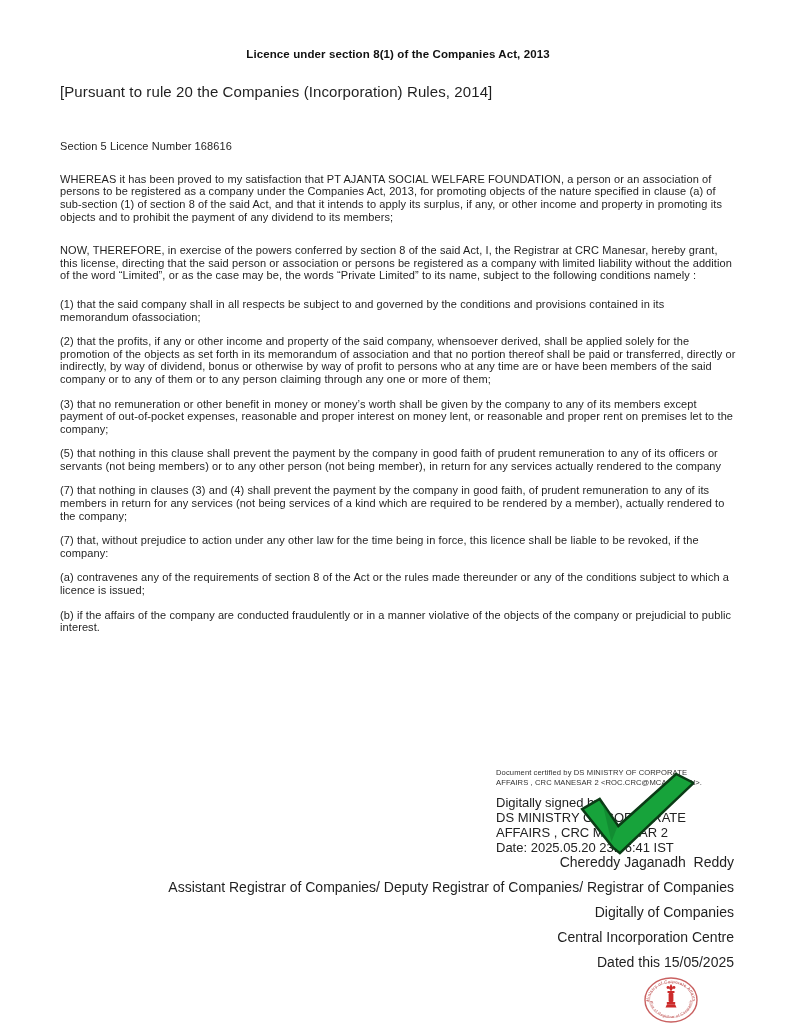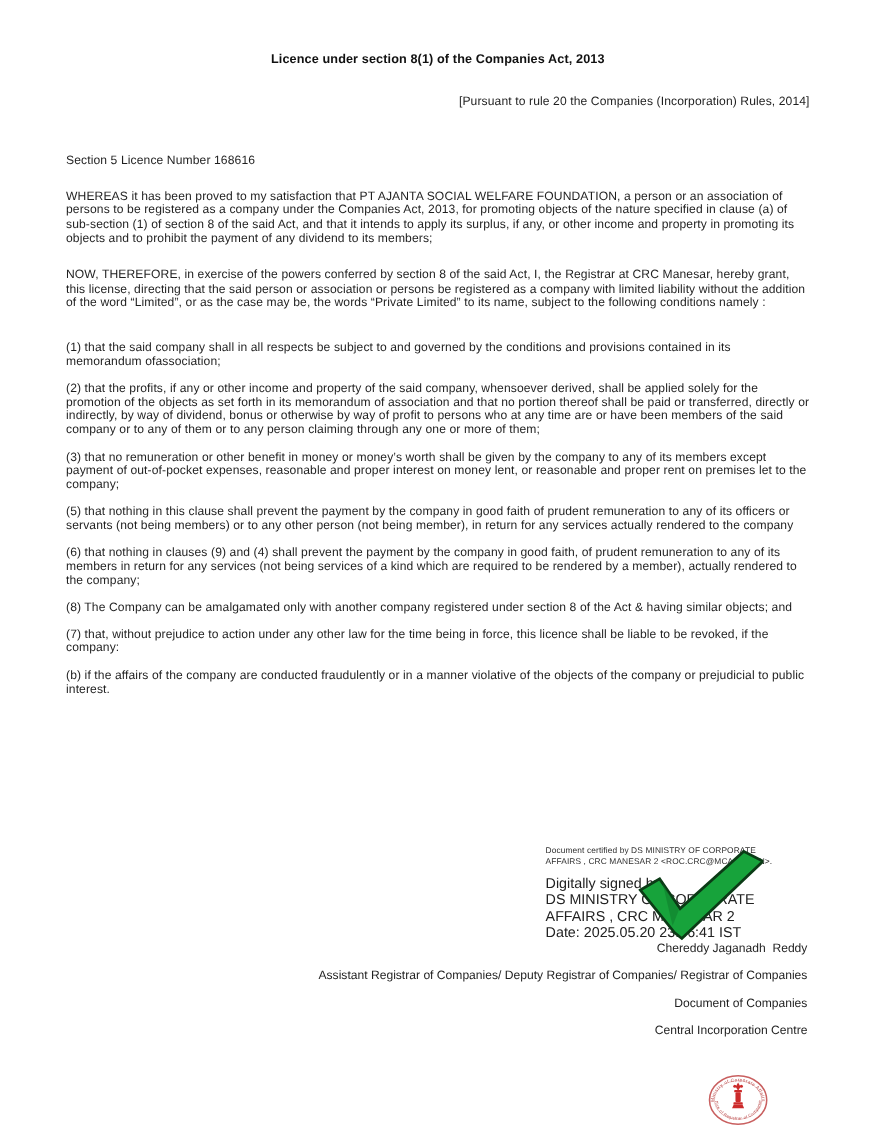--- a/index.html
+++ b/index.html
@@ -16,41 +16,41 @@
     position:absolute;
     left:60px;top:48px;width:676px;
     font-size:11px;line-height:12.6px;
     letter-spacing:0.1px;
   }
   .doc-title{
     text-align:center;font-weight:bold;font-size:11.5px;
     margin:0 0 25px 0;color:#111;
   }
   .doc-subtitle{
-    text-align:right;font-size:11px;margin:0 0 42px 0;
+    text-align:left;font-size:15px;margin:0 0 42px 0;
   }
   .licence-line{margin:0 0 20px 0;}
   .paragraphs .para{margin:0 0 12px 0;}
   .paragraphs .para:nth-of-type(1){margin-bottom:21px;}
-  .paragraphs .para:nth-of-type(2){margin-bottom:28px;}
+  .paragraphs .para:nth-of-type(2){margin-bottom:16px;}
   .sign-block{
     position:absolute;left:496px;top:768px;width:240px;
   }
   .cert-text{
     width:218px;font-size:7.6px;line-height:10px;color:#2f2f2f;
     letter-spacing:0.1px;
   }
   .signed-lines{margin-top:7px;font-size:13px;line-height:15px;color:#222;}
   .checkmark{
     position:absolute;left:580px;top:771px;width:114px;height:84px;
     z-index:5;
   }
   .footer-block{
     position:absolute;right:57px;top:856px;width:620px;
-    text-align:right;font-size:11px;line-height:13px;color:#1f1f1f;
+    text-align:right;font-size:14px;line-height:13px;color:#1f1f1f;
   }
   .footer-block .footer-line{white-space:pre;margin:0 0 12px 0;}
   .seal{
     position:absolute;left:641px;top:976px;width:60px;height:48px;
   }
 </style>
 </head>
 <body>
 
 <div class="page">
@@ -59,23 +59,23 @@
     <div class="doc-title">Licence under section 8(1) of the Companies Act, 2013</div>
     <div class="doc-subtitle">[Pursuant to rule 20 the Companies (Incorporation) Rules, 2014]</div>
     <div class="licence-line">Section 5 Licence Number 168616</div>
     <div class="paragraphs">
         <div class="para">WHEREAS it has been proved to my satisfaction that PT AJANTA SOCIAL WELFARE FOUNDATION, a person or an association of persons to be registered as a company under the Companies Act, 2013, for promoting objects of the nature specified in clause (a) of sub-section (1) of section 8 of the said Act, and that it intends to apply its surplus, if any, or other income and property in promoting its objects and to prohibit the payment of any dividend to its members;</div>
         <div class="para">NOW, THEREFORE, in exercise of the powers conferred by section 8 of the said Act, I, the Registrar at CRC Manesar, hereby grant, this license, directing that the said person or association or persons be registered as a company with limited liability without the addition of the word “Limited”, or as the case may be, the words “Private Limited” to its name, subject to the following conditions  namely :</div>
         <div class="para">(1) that the said company shall in all respects be subject to and governed by the conditions and provisions contained in its memorandum ofassociation;</div>
         <div class="para">(2) that the profits, if any or other income and property of the said company, whensoever derived, shall be applied solely for the promotion of the objects as set forth in its memorandum of association and that no portion thereof shall be paid or transferred, directly or indirectly, by way of dividend, bonus or otherwise by way of profit to persons who at any time are or have been members of the said company or to any of them or to any person claiming through any one or more of them;</div>
         <div class="para">(3) that no remuneration or other benefit in money or money’s worth shall be given by the company to any of its members except payment of out-of-pocket expenses, reasonable and proper interest on money lent, or reasonable and proper rent on premises let to the company;</div>
         <div class="para">(5) that nothing in this clause shall prevent the payment by the company in good faith of prudent remuneration to any of its officers or servants (not being members) or to any other person (not being member), in return for any services actually rendered to the company</div>
-        <div class="para">(6) that nothing in clauses (9) and (4) shall prevent the payment by the company in good faith, of prudent remuneration to any of its members in return for any services (not being services of a kind which are required to be rendered by a member), actually rendered to the company;</div>
-        <div class="para">(8) The Company can be amalgamated only with another company registered under section 8 of the Act &amp; having similar objects; and</div>
+        <div class="para">(7) that nothing in clauses (3) and (4) shall prevent the payment by the company in good faith, of prudent remuneration to any of its members in return for any services (not being services of a kind which are required to be rendered by a member), actually rendered to the company;</div>
         <div class="para">(7) that, without prejudice to action under any other law for the time being in force, this licence shall be liable to be revoked, if the company:</div>
+        <div class="para">(a) contravenes any of the requirements of section 8 of the Act or the rules made thereunder or any of the conditions subject to which a licence is issued;</div>
         <div class="para">(b) if the affairs of the company are conducted fraudulently or in a manner violative of the objects of the company or prejudicial to public interest.</div>
       </div>
   </div>
 
   <div class="sign-block">
     <div class="cert-text">Document certified by DS MINISTRY OF CORPORATE AFFAIRS , CRC MANESAR 2 &lt;ROC.CRC@MCA.GOV.IN&gt;.</div>
     <div class="signed-lines">
         <div class="signed-line">Digitally signed by</div>
         <div class="signed-line">DS MINISTRY OF CORPORATE</div>
         <div class="signed-line">AFFAIRS , CRC MANESAR 2</div>
@@ -84,22 +84,23 @@
   </div>
 
   <svg class="checkmark" viewBox="0 0 114 84" xmlns="http://www.w3.org/2000/svg">
     <polygon points="2,41 19,30 39,56 94,1 112,9 42,83 35,78" fill="#17a33b" stroke="#0b3b16" stroke-width="2.5" transform="rotate(3 57 42)"></polygon>
     <polygon points="22,34 38,57 33,72" fill="#0e7c2b" stroke="none" opacity="0.55" transform="rotate(3 57 42)"></polygon>
   </svg>
 
   <div class="footer-block">
       <div class="footer-line">Chereddy Jaganadh  Reddy</div>
       <div class="footer-line">Assistant Registrar of Companies/ Deputy Registrar of Companies/ Registrar of Companies</div>
-      <div class="footer-line">Document of Companies</div>
+      <div class="footer-line">Digitally of Companies</div>
       <div class="footer-line">Central Incorporation Centre</div>
+      <div class="footer-line">Dated this 15/05/2025</div>
     </div>
 
   <svg class="seal" viewBox="0 0 60 48" xmlns="http://www.w3.org/2000/svg">
     <defs>
       <path id="arcTop" d="M 8,26 A 22,19 0 0 1 52,26"></path>
       <path id="arcBottom" d="M 9,24 A 21,18 0 0 0 51,24"></path>
     </defs>
     <ellipse cx="30" cy="24" rx="26" ry="22" fill="none" stroke="#c96060" stroke-width="1.4"></ellipse>
     <ellipse cx="30" cy="24" rx="21.5" ry="17.5" fill="none" stroke="#dfa0a0" stroke-width="0.6"></ellipse>
     <text font-size="4.2" fill="#b84545" font-family="Liberation Sans, sans-serif" letter-spacing="0.4">

